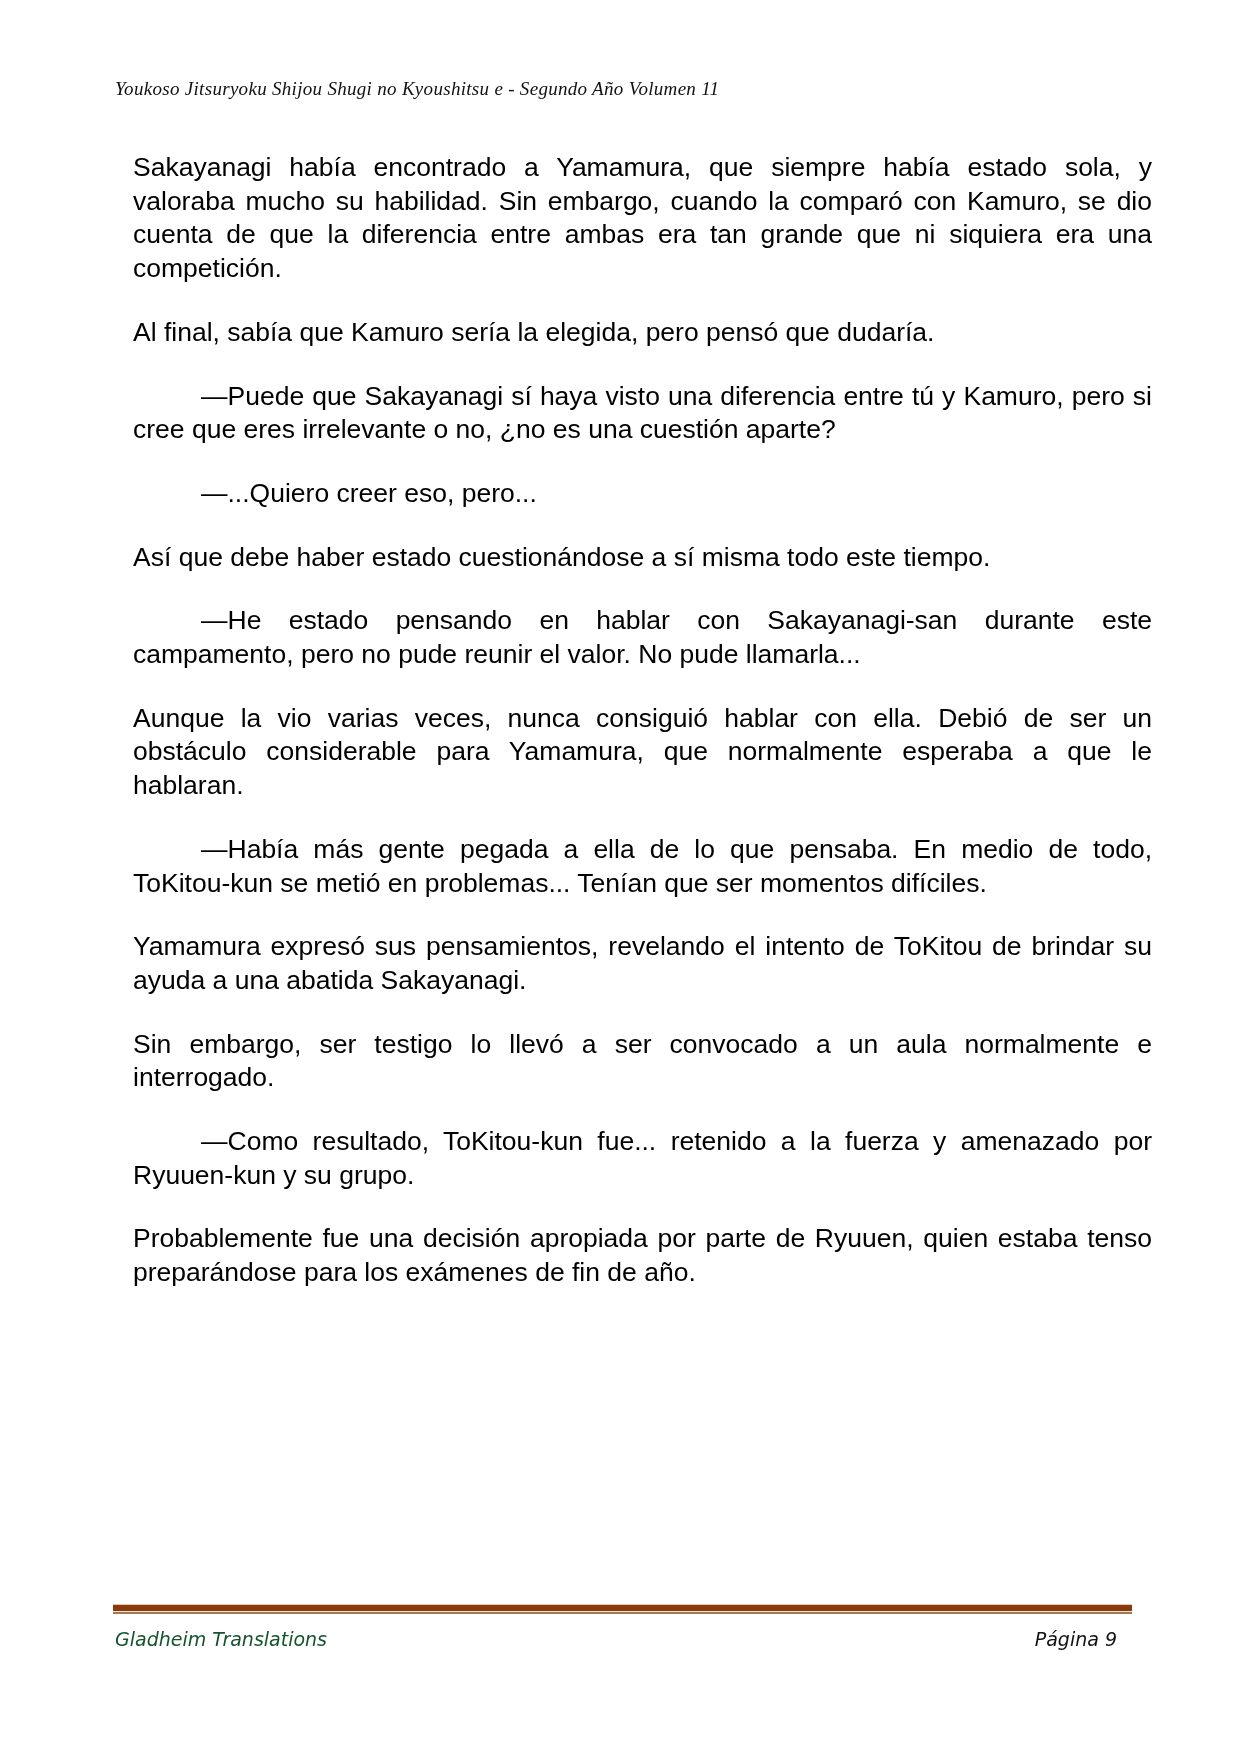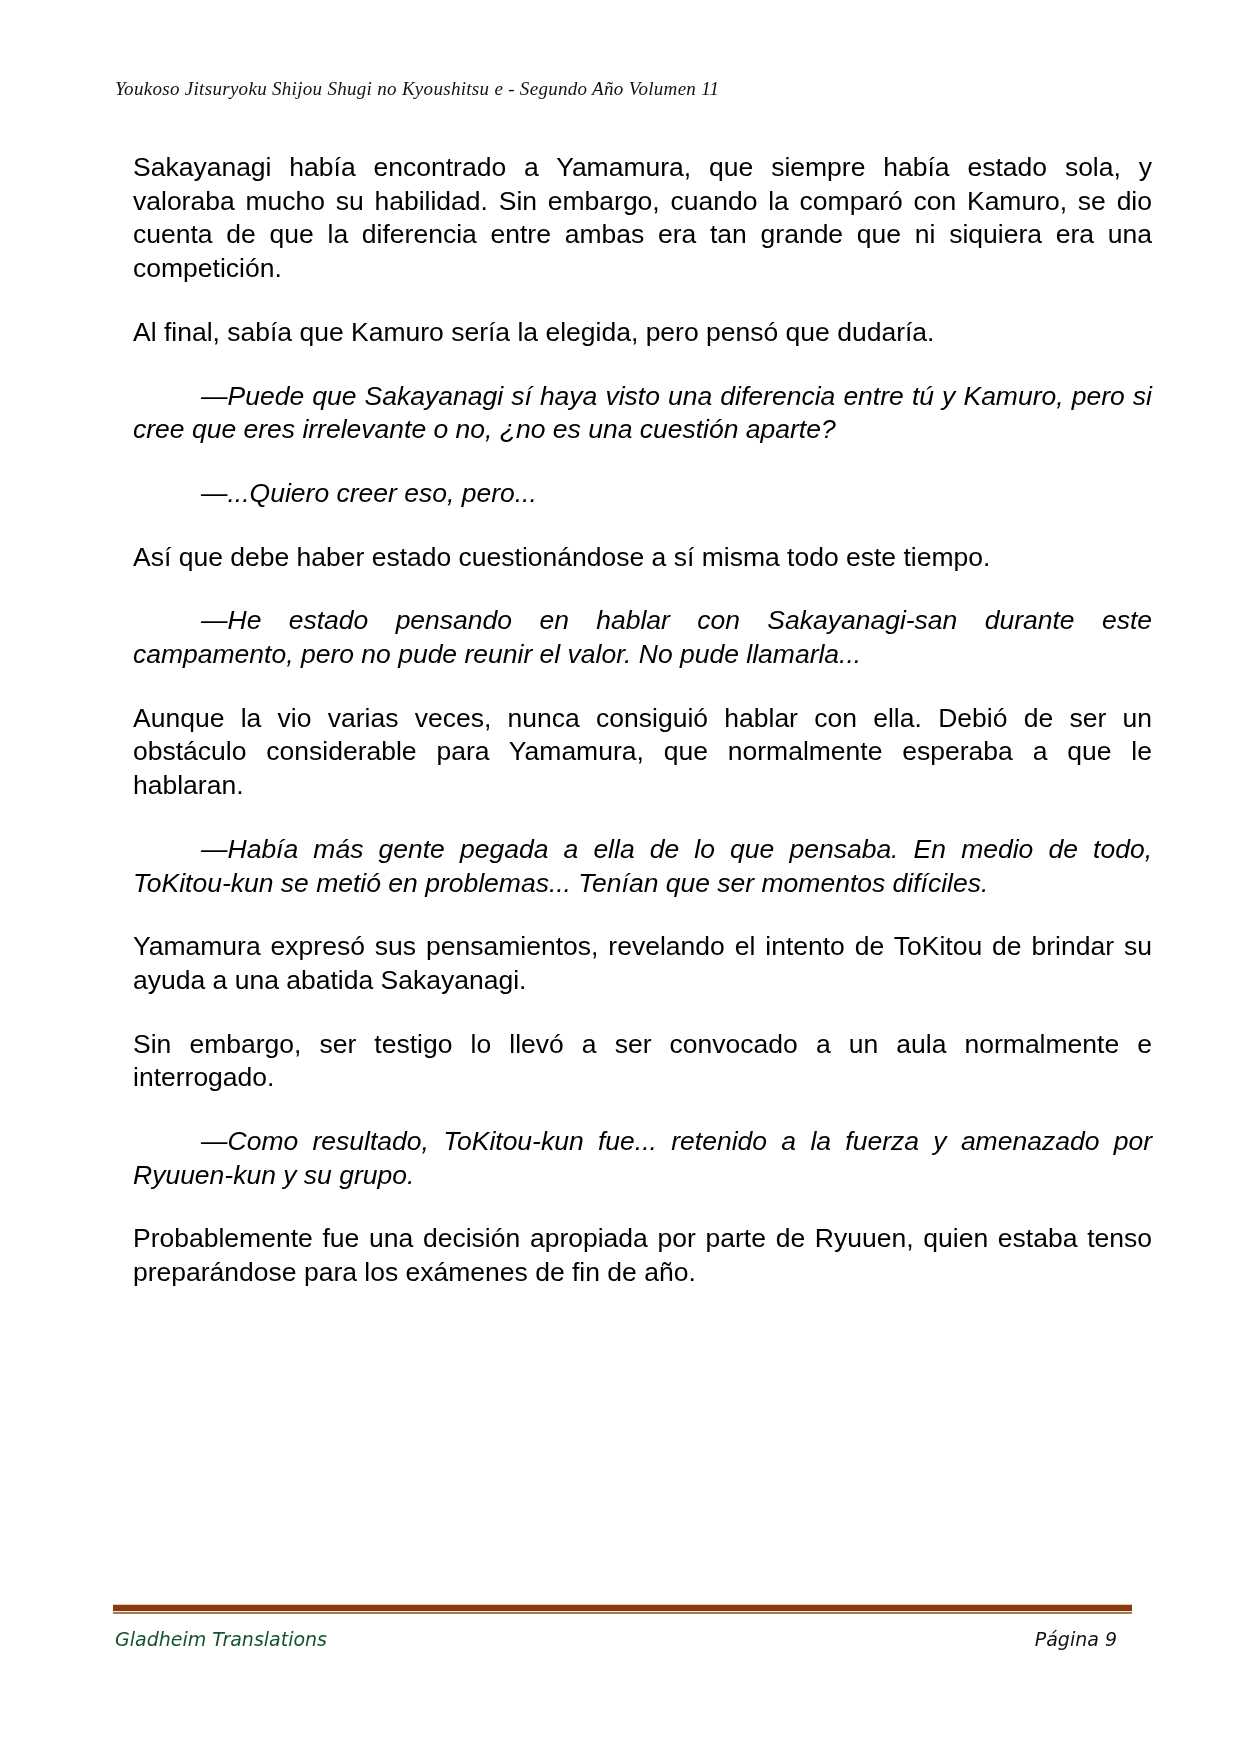--- a/index.html
+++ b/index.html
@@ -36,21 +36,20 @@
     color: #000000;
     margin-left: 20px;
   }
   .body-text p {
     margin: 0 0 30px 0;
     text-align: justify;
     text-align-last: left;
   }
   .body-text p.dialogue {
     text-indent: 68px;
-    font-style: italic;
   }
   .footer-rule {
     position: absolute;
     left: 113px;
     top: 1604px;
     width: 1019px;
     height: 12px;
   }
   .footer-rule .thin-top {
     height: 1px;

